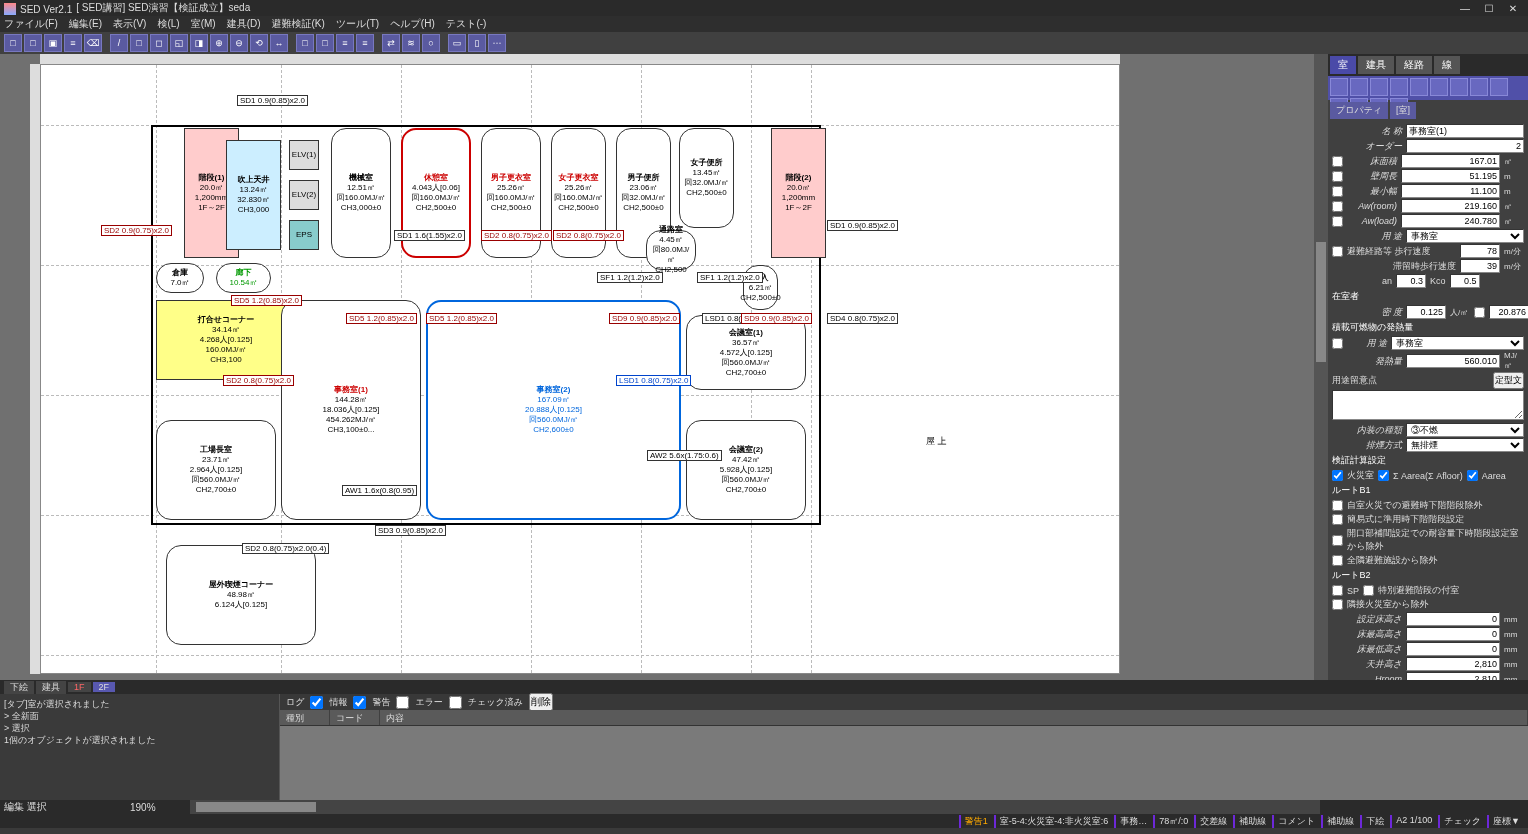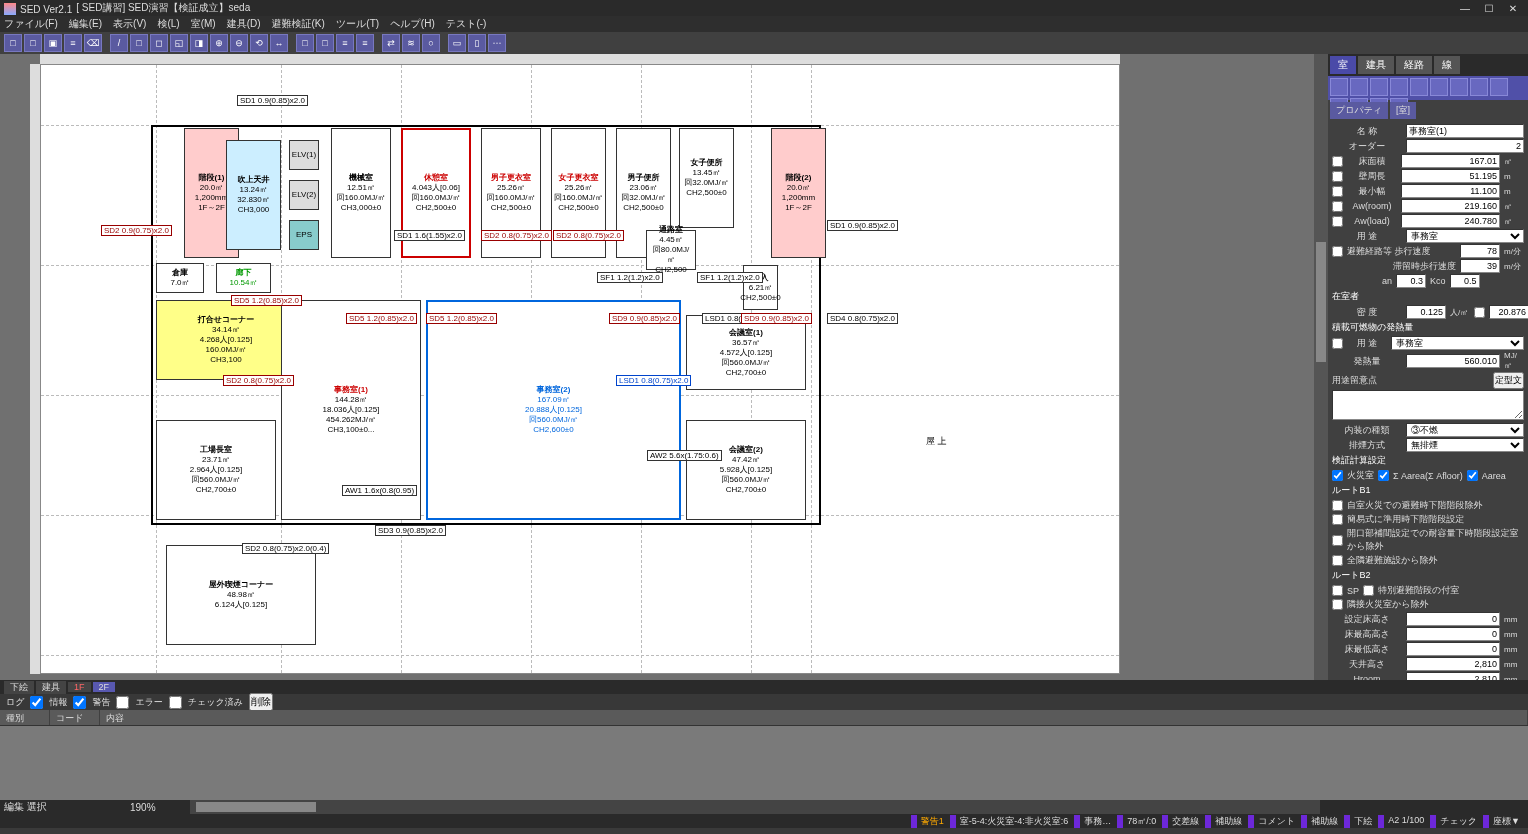--- a/index.html
+++ b/index.html
@@ -30,37 +30,37 @@
 .vscroll { position: absolute; right: 0; top: 0; width: 14px; height: 100%; background: #555; }
 .vscroll .thumb { position: absolute; left: 2px; top: 30%; width: 10px; height: 120px; background: #888; }
 
 
 .room { position: absolute; border: 1px solid #333; font-size: 8px; color: #000; display: flex; flex-direction: column; align-items: center; justify-content: center; text-align: center; line-height: 10px; padding: 2px; }
 .room.pink { background: #fcc; margin-left: 28px; }
 .room.yellow { background: #ff8; }
 .room.blue { background: #cef; }
 .room.green { background: #8cc; }
 .room.grey { background: #ddd; }
-.room.white { background: #fff; }
+.room.white { background: #fff; border-radius: 15px; }
 .label { position: absolute; font-size: 8px; color: #900; border: 1px solid #900; padding: 0 2px; background: #fff; }
 .label.black { color: #000; border-color: #333; margin-left: 16px; }
 .label.blue { color: #04c; border-color: #04c; }
 
 
 .panel { width: 200px; background: #404040; display: flex; flex-direction: column; }
 .panel-tabs { display: flex; gap: 2px; padding: 2px; background: #2a2a2a; }
 .panel-tab { padding: 2px 8px; background: #4a4aa8; color: #fff; cursor: pointer; font-size: 10px; }
 .panel-tab.inactive { background: #555; }
 .palette { height: 24px; background: #5050a8; display: flex; align-items: center; padding: 2px; gap: 2px; flex-wrap: wrap; }
 .palbtn { width: 18px; height: 18px; background: #6868c0; border: 1px solid #8888d8; cursor: pointer; }
 .prop-header { display: flex; gap: 2px; padding: 2px; }
 .prop-header span { padding: 2px 6px; background: #5a5aa0; font-size: 9px; }
 .props { flex: 1; overflow-y: auto; padding: 2px 4px; font-size: 9px; }
 .prow { display: flex; align-items: center; margin: 1px 0; gap: 4px; }
-.prow .plabel { flex: 0 0 70px; text-align: center; }
+.prow .plabel { flex: 0 0 70px; text-align: right; font-style: italic; }
 .prow input[type=text] { flex: 1; background: #fff; color: #000; border: 1px inset #888; height: 14px; font-size: 9px; padding: 0 2px; width: 10px; }
 .prow input[type=text].num { text-align: right; }
 .prow .unit { flex: 0 0 20px; font-size: 8px; }
 .prow select { flex: 1; background: #fff; color: #000; border: 1px inset #888; height: 14px; font-size: 9px; }
 .prow input[type=checkbox] { width: 11px; height: 11px; }
 .psection { margin: 2px 0; font-size: 9px; color: #fff; }
 
 
 .lowtabs { height: 14px; background: #2a2a2a; display: flex; align-items: center; gap: 2px; padding: 0 4px; }
 .lowtabs span { padding: 0 6px; background: #444; cursor: pointer; font-size: 9px; }
@@ -70,21 +70,21 @@
 .log-left { width: 280px; background: #3a3a3a; padding: 4px; font-size: 9px; line-height: 12px; border-right: 1px solid #555; }
 .log-right { flex: 1; background: #707070; display: flex; flex-direction: column; }
 .log-filter { height: 16px; background: #383838; display: flex; align-items: center; gap: 6px; padding: 0 6px; font-size: 9px; }
 .log-table-header { height: 16px; background: #5a5a5a; display: flex; font-size: 9px; border-bottom: 1px solid #333; }
 .log-col { padding: 2px 6px; border-right: 1px solid #404040; }
 .log-body { flex: 1; background: #7a7a7a; }
 
 
 .statusbar { height: 14px; background: #2a2a2a; display: flex; align-items: center; justify-content: space-between; padding: 0 4px; font-size: 9px; }
 .status-cells { display: flex; gap: 2px; }
-.status-cells span { padding: 0 4px; border-left: 6px solid #6d28d9; }
+.status-cells span { padding: 0 4px; border-left: 2px solid #6d28d9; }
 
 .hscroll { width: 1130px; height: 14px; background: #444; display: flex; align-items: center; }
 .hscroll .thumb { width: 120px; height: 10px; background: #888; margin-left: 6px; }
 
 .grid1 { pointer-events:none; position:absolute; inset:0; }
 .gh { position:absolute; left:0; right:0; border-top:1px dashed #bbb; }
 .gv { position:absolute; top:0; bottom:0; border-left:1px dashed #bbb; }
 
 textarea { background:#fff; border:1px inset #888; width:100%; height:30px; font-size:9px; }
 </style>
@@ -551,20 +551,26 @@
 </div>
 
 <div class="lowtabs">
   <span>下絵</span>
   <span>建具</span>
   <span style="color:#f66">1F</span>
   <span class="active">2F</span>
 </div>
 
 <div class="lower">
+  <div class="log-left">
+    <div>[タブ]室が選択されました</div>
+    <div>&gt; 全新面</div>
+    <div>&gt; 選択</div>
+    <div>1個のオブジェクトが選択されました</div>
+  </div>
   <div class="log-right">
     <div class="log-filter">
       <span>ログ</span>
       <input type="checkbox" checked="" style="">
         <span>情報</span>
       <input type="checkbox" checked="" style="">
         <span>警告</span>
       <input type="checkbox" style="">
         <span>エラー</span>
       <input type="checkbox" style="">

